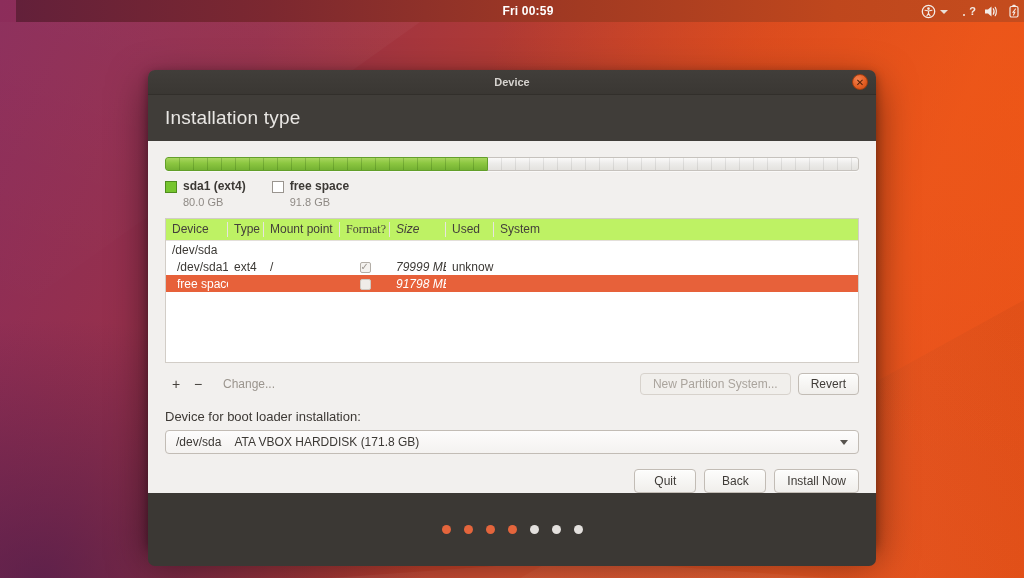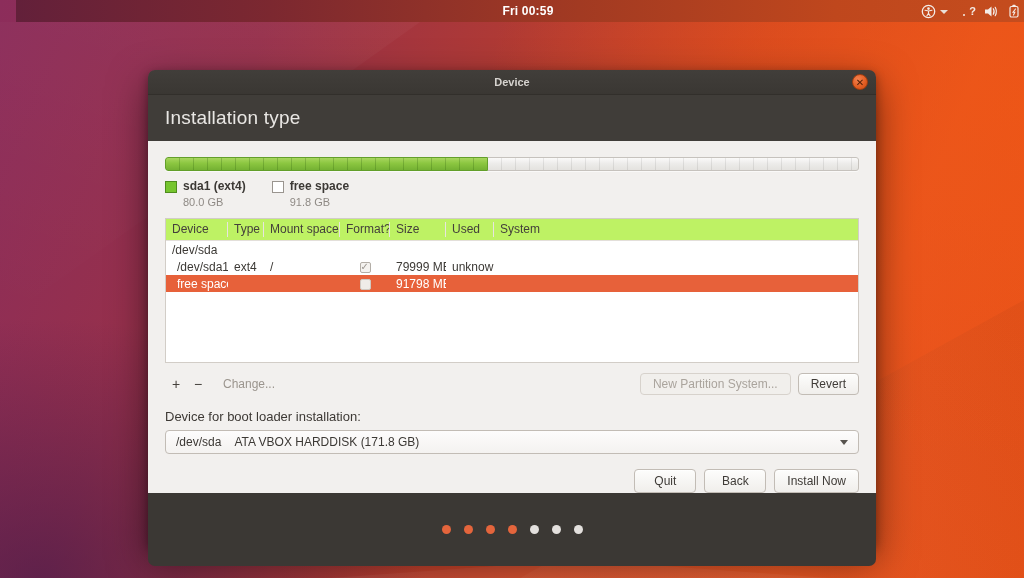--- a/index.html
+++ b/index.html
@@ -58,21 +58,21 @@
   .swatch{width:12px;height:12px;box-sizing:border-box;margin-top:1px;}
   .swatch.green{background:#76c52e;border:1px solid #4e8c1d;}
   .swatch.white{background:#fff;border:1px solid #9a958f;}
   .leg-label{font-size:12px;font-weight:700;color:#3c3935;line-height:13px;}
   .leg-size{font-size:11px;color:#8f8a85;margin-top:3px;}
 
   
   .ptable{margin-top:10px;background:#fff;border:1px solid #d2cdc7;height:145px;box-sizing:border-box;overflow:hidden;}
   .thead{display:flex;height:21px;background:#bef264;border-bottom:1px solid #e3dfda;align-items:center;}
   .th{font-size:12px;color:#44403b;padding:0 6px;box-sizing:border-box;border-right:1px solid #e8e4df;height:15px;line-height:15px;white-space:nowrap;overflow:hidden;}
-  .c0{width:62px;} .c1{width:36px;} .c2{width:76px;} .c3{width:50px;} .c4{width:56px;} .c5{width:48px;} .c6{flex:1;border-right:none;}
+  .c0{width:62px;} .c1{width:36px;} .c2{width:76px;} .c3{width:50px;font-family:Liberation Serif, serif;} .c4{width:56px;font-style:italic;} .c5{width:48px;} .c6{flex:1;border-right:none;}
   .trow{display:flex;height:17px;align-items:center;font-size:12px;color:#3c3935;}
   .trow .td{padding:0 6px;box-sizing:border-box;white-space:nowrap;overflow:hidden;}
   .trow.selected{background:#e7613a;color:#fff;}
   .cb{display:inline-block;width:11px;height:11px;box-sizing:border-box;background:#f4f2ef;border:1px solid #b3aea7;border-radius:2px;position:relative;vertical-align:middle;}
   .cb.checked::after{content:"✓";position:absolute;left:0;top:-2px;font-size:10px;color:#9a958f;}
   .trow.selected .cb{background:#efece8;border-color:#d0c9c2;}
 
   
   .toolbar{display:flex;align-items:center;margin-top:9px;height:24px;}
   .flatbtn{background:none;border:none;font-size:14px;color:#45413c;width:22px;height:20px;line-height:18px;text-align:center;padding:0;cursor:pointer;font-family:inherit;}
@@ -167,21 +167,21 @@
             <div class="leg-label">free space</div>
             <div class="leg-size">91.8 GB</div>
           </div>
         </div>
       </div>
 
       <div class="ptable">
         <div class="thead">
           <span class="th c0">Device</span>
           <span class="th c1">Type</span>
-          <span class="th c2">Mount space</span>
+          <span class="th c2">Mount point</span>
           <span class="th c3">Format?</span>
           <span class="th c4">Size</span>
           <span class="th c5">Used</span>
           <span class="th c6">System</span>
         </div>
         <div class="tbody">
             <div class="trow">
               <span class="td c0" style="padding-left: 6px;">/dev/sda</span>
               <span class="td c1"></span>
               <span class="td c2"></span>

